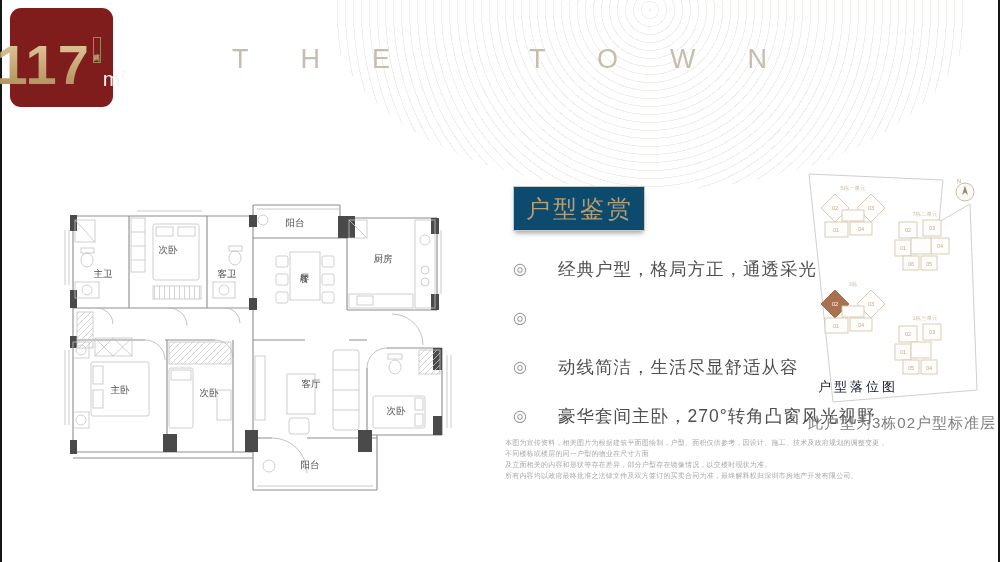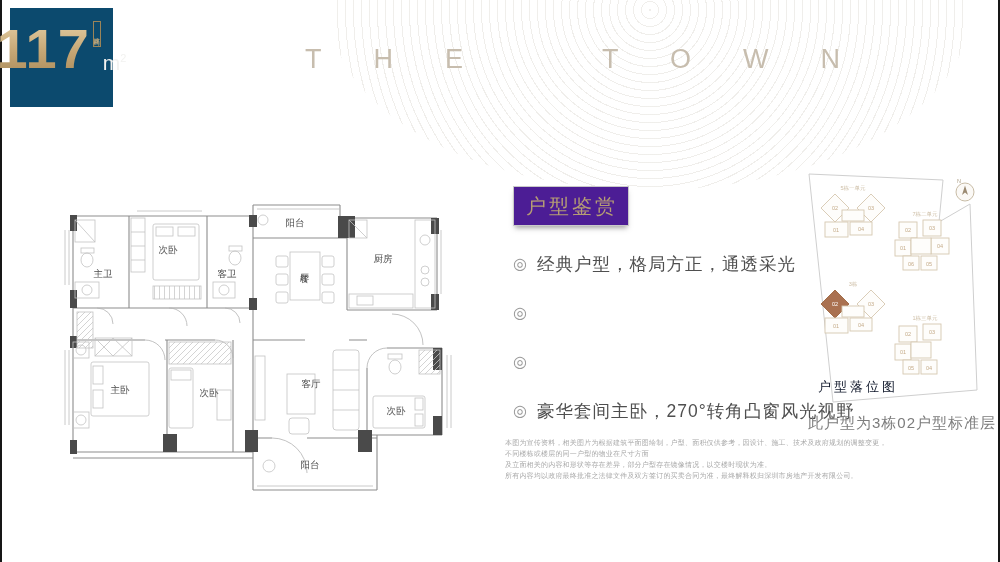--- a/index.html
+++ b/index.html
@@ -13,58 +13,58 @@
 
   
   .ripples{
     position:absolute;left:330px;top:-170px;width:640px;height:360px;border-radius:50%;
     background:repeating-radial-gradient(circle at 50% 50%, #eceae6 0 1px, rgba(255,255,255,0) 1px 8px);
     opacity:.8;pointer-events:none;
   }
 
   
   .badge{
-    position:absolute;left:10px;top:8px;width:103px;height:99px;background:#0c4a6e;
-    display:flex;align-items:flex-end;justify-content:center;padding-bottom:30px;box-sizing:border-box;
+    position:absolute;left:10px;top:8px;width:103px;height:99px;background:#7f1d1d;
+    display:flex;align-items:flex-end;justify-content:center;padding-bottom:14px;box-sizing:border-box;border-radius:11px;
   }
   .badge-inner{display:flex;align-items:flex-end;line-height:1;}
   .badge-value{
     font-size:56px;font-weight:bold;letter-spacing:1px;
     background:linear-gradient(180deg,#e3cda2 0%,#c5a674 55%,#ab8c5c 100%);
     -webkit-background-clip:text;background-clip:text;color:transparent;
   }
   .badge-vert{
     writing-mode:vertical-rl;font-size:6px;color:#c7ab7c;border:1px solid #9b8458;
     padding:1px 0;margin:0 0 30px 3px;letter-spacing:1px;height:22px;text-align:center;
   }
   .badge-unit{color:#f2f2f0;font-size:21px;margin-left:2px;position:relative;top:-2px;}
   .badge-unit sup{font-size:11px;}
 
   
   .brand{
     position:absolute;left:232px;top:44px;width:660px;
     font-size:27px;font-weight:400;color:#c7bdae;
-    letter-spacing:52px;word-spacing:28px;white-space:nowrap;text-align:right;
+    letter-spacing:52px;word-spacing:28px;white-space:nowrap;
   }
 
   
   .fp{position:absolute;left:57px;top:190px;}
   .fp text{font-size:9.5px;fill:#4c4c4c;text-anchor:middle;font-family:"Liberation Sans","DejaVu Sans",sans-serif;}
   .fp text.vert{writing-mode:vertical-rl;glyph-orientation-vertical:0;}
 
   
   .features{position:absolute;left:513px;top:186px;width:420px;}
   .features-title{
     display:inline-block;border:1px solid #c9c9c9;color:#b59d74;
-    font-size:20px;letter-spacing:3px;padding:6px 10px 5px 12px;background:#4c1d95;
+    font-size:24px;letter-spacing:3px;padding:6px 10px 5px 12px;background:#0c4a6e;
     box-shadow:0 4px 5px -2px rgba(70,70,70,.5);
   }
   .feature-row{display:flex;align-items:flex-start;margin-top:27px;}
   .feature-row .dot{color:#9a9a9a;font-size:16px;line-height:22px;margin-right:10px;}
-  .feature-row .txt{color:#4f4f4f;font-size:17.5px;line-height:22px;letter-spacing:1px;}
+  .feature-row .txt{color:#4f4f4f;font-size:17.5px;line-height:22px;letter-spacing:1px;margin-left:21px;}
 
   
   .siteplan{position:absolute;left:793px;top:166px;}
   .siteplan text{font-family:"Liberation Sans","DejaVu Sans",sans-serif;}
   .sp-title{
     position:absolute;left:818px;top:378px;font-size:13px;color:#0f172a;letter-spacing:3px;
   }
   .sp-caption{
     position:absolute;left:808px;top:414px;font-size:15px;color:#7c7c7c;letter-spacing:1px;
   }
@@ -237,20 +237,21 @@
   <div class="features-title">户型鉴赏</div>
   <div class="feature-row">
     <span class="dot">◎</span>
     <span class="txt">经典户型，格局方正，通透采光</span>
   </div>
   <div class="feature-row">
     <span class="dot">◎</span>
   </div>
   <div class="feature-row">
     <span class="dot">◎</span>
+    <span class="txt">动线简洁，生活尽显舒适从容</span>
   </div>
   <div class="feature-row">
     <span class="dot">◎</span>
     <span class="txt">豪华套间主卧，270°转角凸窗风光视野</span>
   </div>
 </div>
 
 <svg class="siteplan" width="205" height="250" viewBox="0 0 205 250">
   <g stroke="#cfcfcf" stroke-width="1" fill="none">
     <path d="M16,8 L150,14 L146,56 L177,38 L184,224 L40,236 Z"></path>

